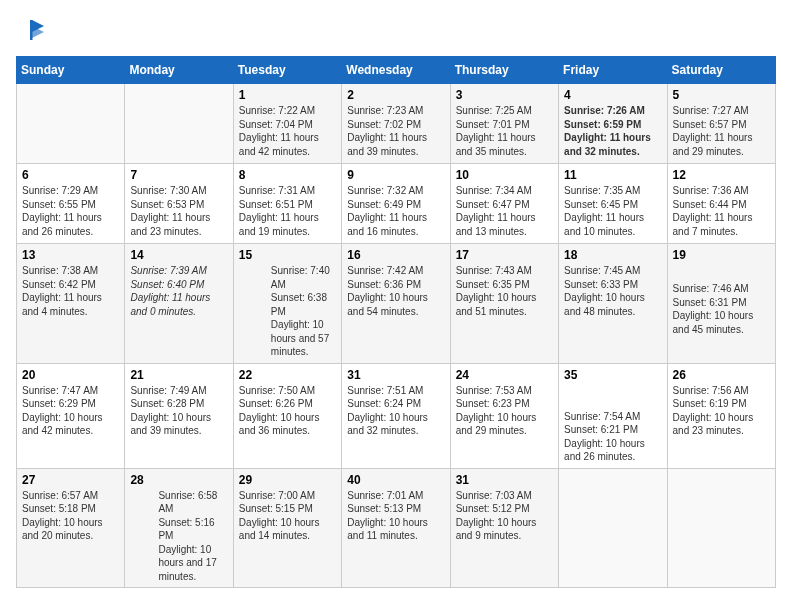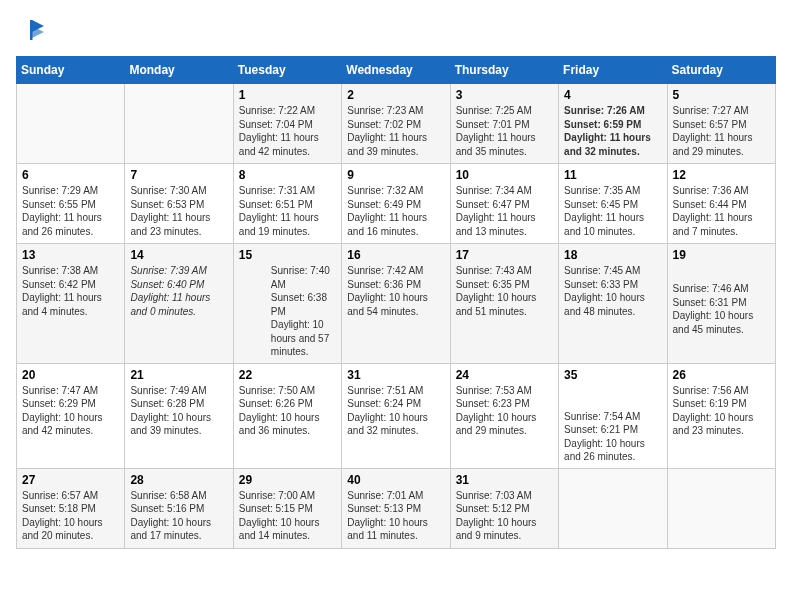--- a/index.html
+++ b/index.html
@@ -294,21 +294,21 @@
       </tr>
       <tr>
         <td>
           <span class="day-num">27</span>
           <div class="cell-content" style="white-space: pre-line;">Sunrise: 6:57 AM
 Sunset: 5:18 PM
 Daylight: 10 hours and 20 minutes.</div>
         </td>
         <td>
           <span class="day-num">28</span>
-          <div class="cell-content" style="white-space: pre-line;">Sunrise: 6:58 AM
+          <div class="cell-content" style="white-space: pre-line; margin-left: 28px;">Sunrise: 6:58 AM
 Sunset: 5:16 PM
 Daylight: 10 hours and 17 minutes.</div>
         </td>
         <td>
           <span class="day-num">29</span>
           <div class="cell-content" style="white-space: pre-line;">Sunrise: 7:00 AM
 Sunset: 5:15 PM
 Daylight: 10 hours and 14 minutes.</div>
         </td>
         <td>

